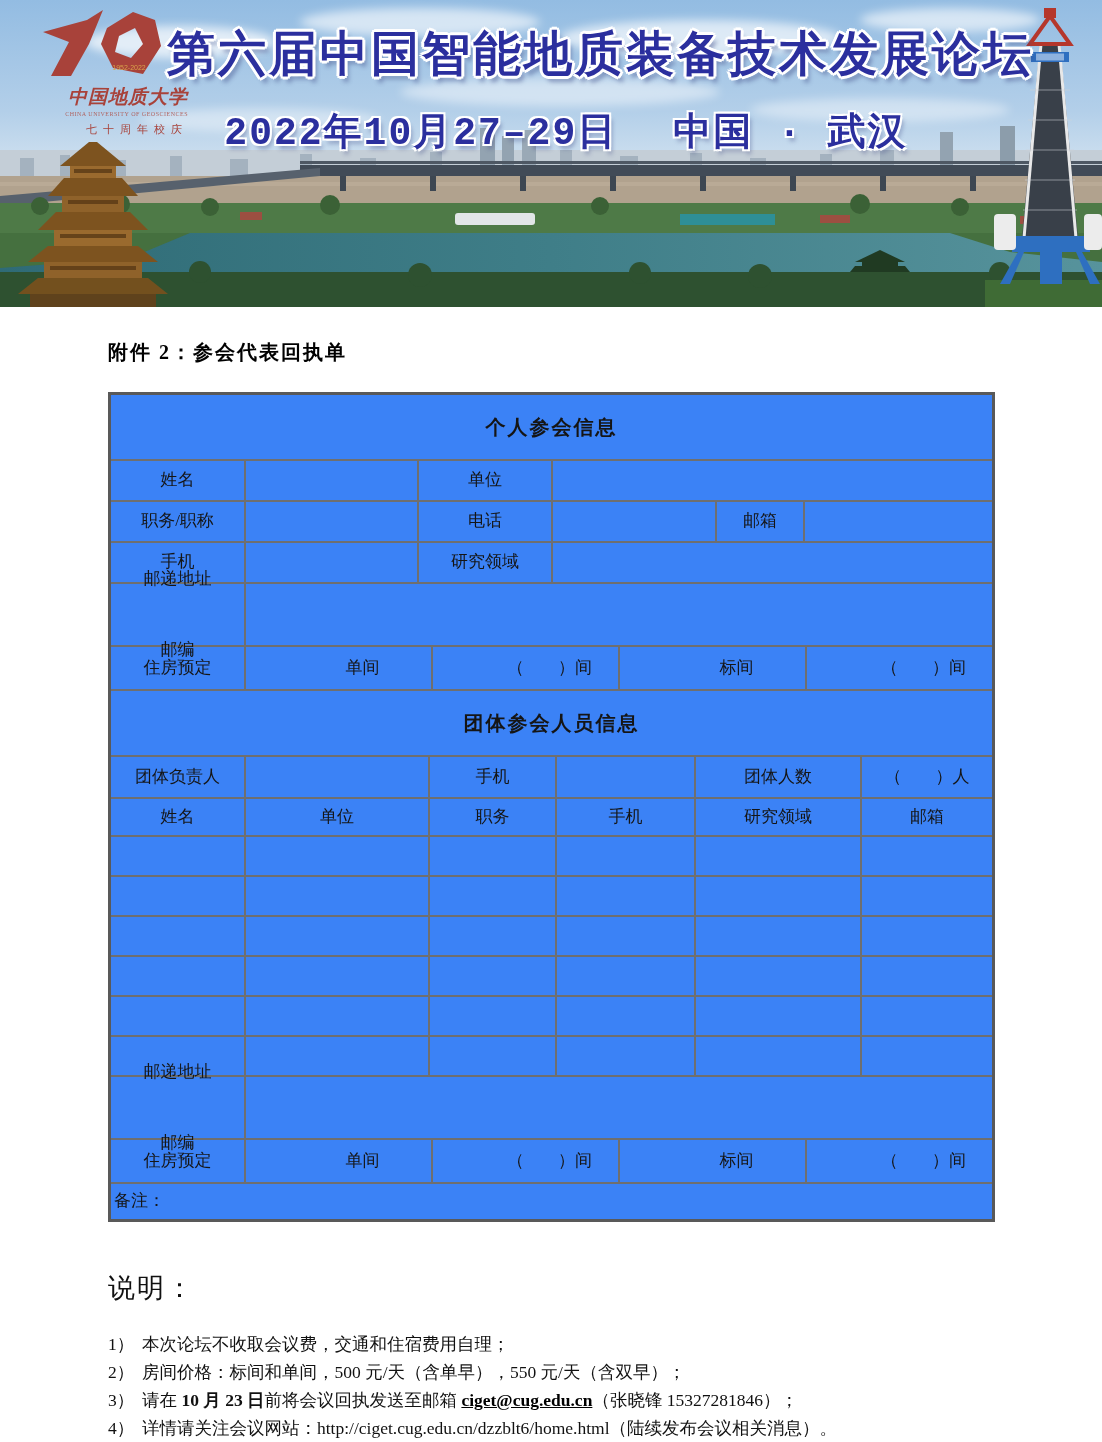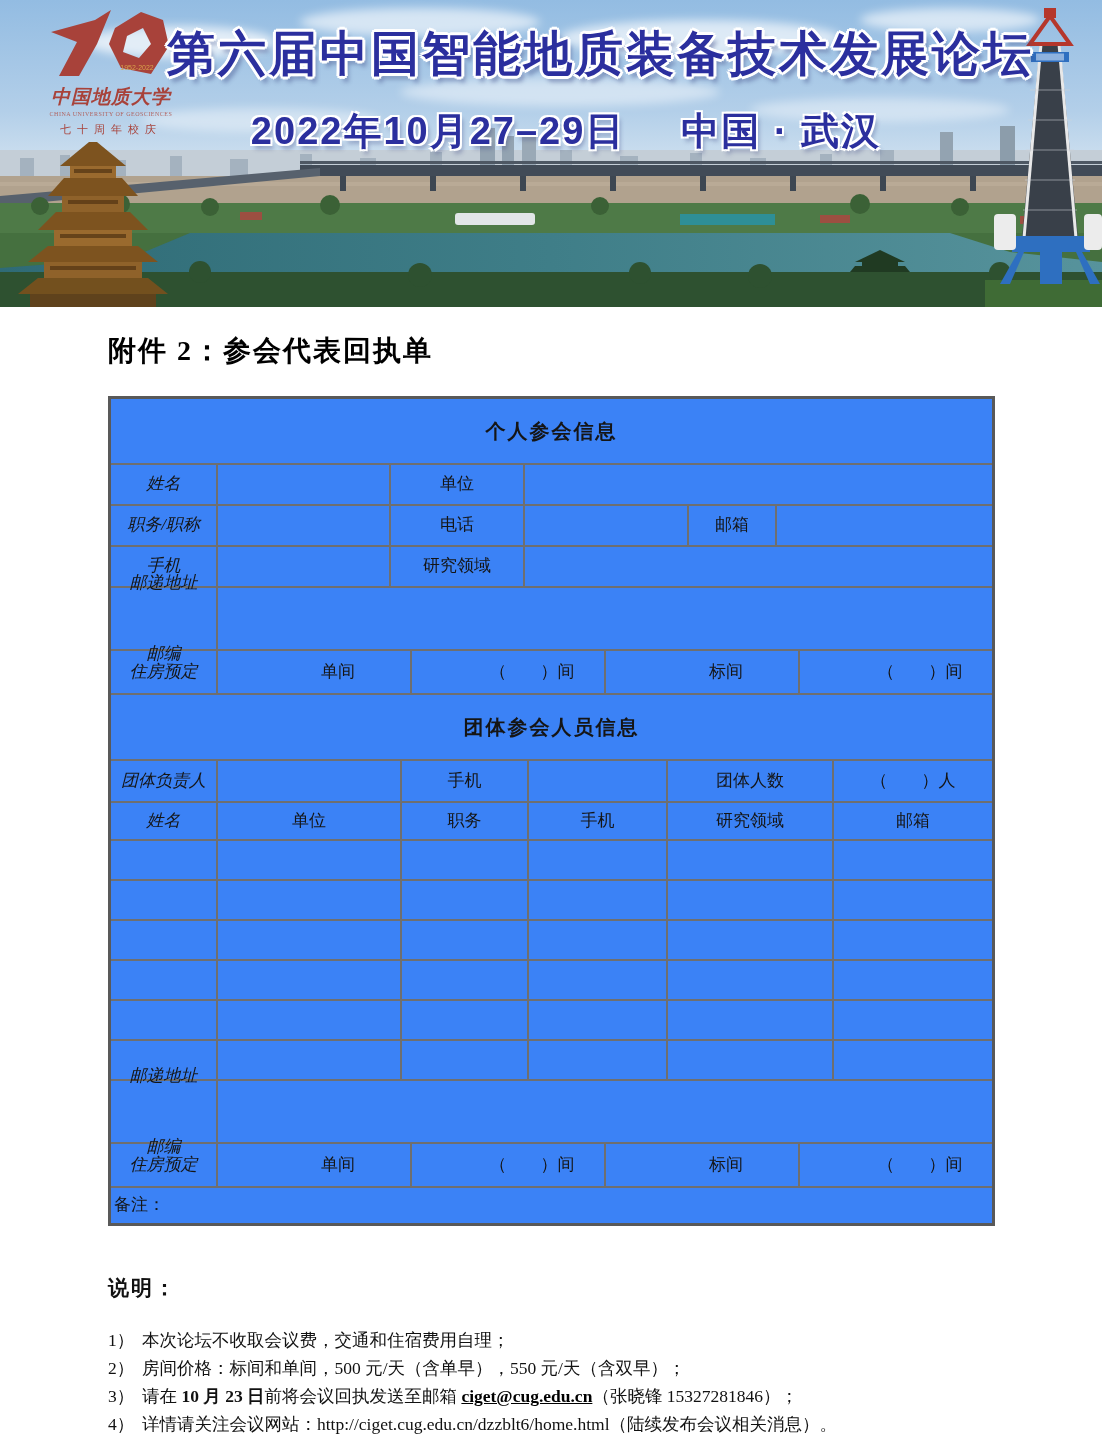--- a/index.html
+++ b/index.html
@@ -7,21 +7,21 @@
   body {
     height:1442px; overflow:hidden; position:relative;
     font-family:"Liberation Serif","DejaVu Serif",serif; color:#111;
   }
 
   
   .banner { position:relative; width:1102px; height:307px; overflow:hidden; background:#a9c9e7; }
   .banner svg.scene { position:absolute; inset:0; display:block; }
 
   .logo {
-    position:absolute; left:26px; top:10px; width:170px; text-align:center; z-index:3;
+    position:absolute; left:18px; top:10px; width:170px; text-align:right; z-index:3;
   }
   .logo .mark { display:block; margin:0 auto; }
   .logo .uni-name {
     color:#a8423a; font-size:19px; font-weight:700; font-style:italic;
     letter-spacing:1px; margin-top:2px; white-space:nowrap;
   }
   .logo .uni-en {
     color:#b05048; font-size:6px; letter-spacing:.5px; margin-top:1px; white-space:nowrap; opacity:.85;
   }
   .logo .anniv {
@@ -32,33 +32,33 @@
     position:absolute; left:140px; right:68px; top:22px; z-index:3;
     text-align:right; font-family:"Liberation Sans","DejaVu Sans",sans-serif;
     font-weight:700; font-size:48px; letter-spacing:3px; color:#2b2f9e; white-space:nowrap;
     text-shadow:
       -2px -2px 0 #ffffff, 2px -2px 0 #ffffff, -2px 2px 0 #ffffff, 2px 2px 0 #ffffff,
       0 -3px 0 #ffffff, 0 3px 0 #ffffff, -3px 0 0 #ffffff, 3px 0 0 #ffffff,
       4px 6px 4px rgba(60,70,130,.45);
   }
   .banner-subtitle {
     position:absolute; left:140px; right:110px; top:106px; z-index:3;
-    text-align:center; font-family:Liberation Sans, sans-serif;
+    text-align:center; font-family:Liberation Mono, monospace;
     font-weight:700; font-size:38px; letter-spacing:2px; color:#2b2f9e; white-space:nowrap;
     text-shadow:
       -2px -2px 0 #ffffff, 2px -2px 0 #ffffff, -2px 2px 0 #ffffff, 2px 2px 0 #ffffff,
       3px 5px 4px rgba(60,70,130,.4);
   }
   .banner-subtitle .loc { margin-left:56px; }
 
   
   .content { padding-left:108px; padding-right:92px; }
 
   .attach-heading {
-    margin-top:25px; font-size:28px; font-weight:700; letter-spacing:2px; color:#000;
+    margin-top:32px; font-size:20px; font-weight:700; letter-spacing:2px; color:#000;
   }
 
   
   .doc-table {
     margin-top:26px; width:887px; border:3px solid #595959; background:#3b82f6;
   }
   .trow { display:flex; border-bottom:2px solid #6f6f6f; }
   .trow.no-bottom { border-bottom:none; }
   .tcell { position:relative; display:flex; align-items:center; justify-content:center;
            font-size:17px; color:#151515; text-align:center; line-height:1.35; }
@@ -69,38 +69,38 @@
 
   .h-sec    { height:66px; }
   .h-std    { height:41px; }
   .h-addr   { height:63px; }
   .h-room   { height:44px; }
   .h-leader { height:42px;justify-content:space-between; }
   .h-mhead  { height:38px; }
   .h-empty  { height:40px; }
   .h-remark { height:35px; }
 
-  .w-a { width:105px; flex:none;font-style:italic; }   
+  .w-a { width:133px; flex:none; }   
   .w-b { width:173px; flex:none; }
   .w-c { width:134px; flex:none; }
   .w-d { width:164px; flex:none; }
   .w-e { width:88px;  flex:none; }
   .g2  { width:184px; flex:none; }
   .g3  { width:127px; flex:none; }
   .g4  { width:139px; flex:none; }
   .g5  { width:166px; flex:none; }
   .grow { flex:1; }
   .r4  { flex:1;padding-left:48px; }
 
   .addr-label { flex-direction:column;gap:48px; }
   .remark-cell { justify-content:flex-start; padding-left:3px; align-items:center; }
 
   
   .notes { margin-top:48px; }
-  .notes-heading { font-size:21px; font-weight:700; letter-spacing:2px; }
+  .notes-heading { font-size:27px; font-weight:400; letter-spacing:2px; }
   .notes-list { margin-top:24px; }
   .note-line { font-size:17.5px; line-height:28px; white-space:nowrap; }
   .note-num { display:inline-block; min-width:34px; }
   .bold { font-weight:700; }
   .email-link { font-weight:700; text-decoration:underline; color:#000; }
 </style>
 </head>
 <body>
 
 <div class="banner">

